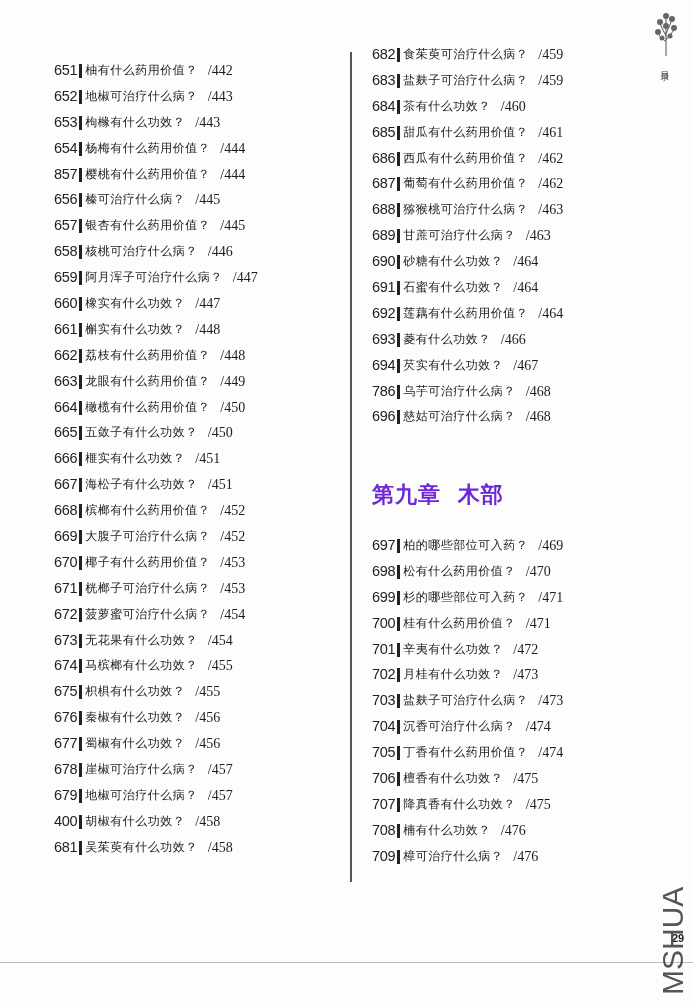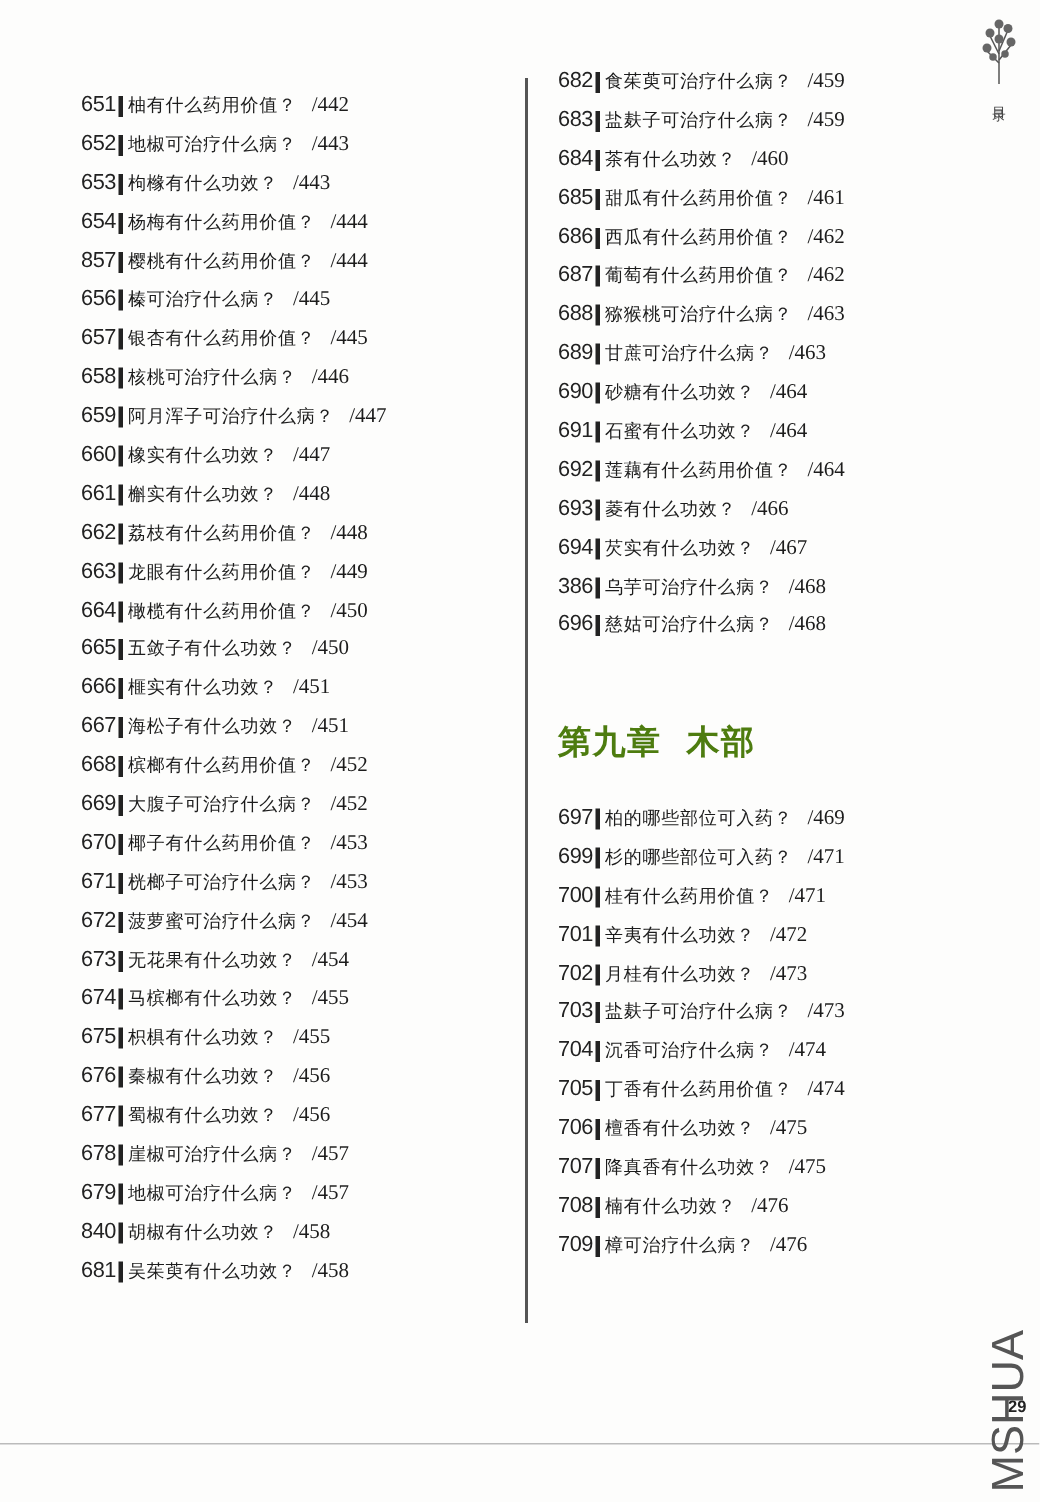--- a/index.html
+++ b/index.html
@@ -15,21 +15,21 @@
   .row {
     height:25.9px; line-height:25.9px; white-space:nowrap;
     font-size:14.5px; display:flex; align-items:center;
   }
   .num { font-family:"Liberation Sans", sans-serif; font-size:14.5px; color:#222; letter-spacing:-0.3px; }
   .bar { display:inline-block; width:3px; height:14px; background:#222; margin:0 3px 0 2px; }
   .q { font-family:"DejaVu Sans", sans-serif; font-size:12px; letter-spacing:0.5px; }
   .pg { font-family:"Liberation Serif", serif; font-size:14px; margin-left:10px; font-style:normal; }
   .chapter {
     position:absolute; left:372px; top:480px;
-    font-family:"DejaVu Serif", serif; font-weight:bold; font-size:22px; color:#4d7c0f;
+    font-family:"DejaVu Serif", serif; font-weight:bold; font-size:22px; color:#6d28d9;
     letter-spacing:1px; word-spacing:8px;
   }
   .divider-v { position:absolute; left:350px; top:52px; width:2px; height:830px; background:#555; }
   .divider-h { position:absolute; left:0; top:962px; width:693px; height:1px; background:#bbb; }
   .plant {
     position:absolute; left:650px; top:12px; width:32px; height:44px;
   }
   .side-label {
     position:absolute; left:659px; top:64px; font-size:9px; line-height:11px; color:#444;
     writing-mode:vertical-rl; letter-spacing:1px;
@@ -242,21 +242,21 @@
       <span class="q">崖椒可治疗什么病？</span>
       <span class="pg">/457</span>
     </div>
     <div class="row">
       <span class="num">679</span>
       <span class="bar"></span>
       <span class="q">地椒可治疗什么病？</span>
       <span class="pg">/457</span>
     </div>
     <div class="row">
-      <span class="num">840</span>
+      <span class="num">400</span>
       <span class="bar"></span>
       <span class="q">胡椒有什么功效？</span>
       <span class="pg">/458</span>
     </div>
     <div class="row">
       <span class="num">681</span>
       <span class="bar"></span>
       <span class="q">吴茱萸有什么功效？</span>
       <span class="pg">/458</span>
     </div>
@@ -334,39 +334,45 @@
       <span class="q">菱有什么功效？</span>
       <span class="pg">/466</span>
     </div>
     <div class="row">
       <span class="num">694</span>
       <span class="bar"></span>
       <span class="q">芡实有什么功效？</span>
       <span class="pg">/467</span>
     </div>
     <div class="row">
-      <span class="num">386</span>
+      <span class="num">786</span>
       <span class="bar"></span>
       <span class="q">乌芋可治疗什么病？</span>
       <span class="pg">/468</span>
     </div>
     <div class="row">
       <span class="num">696</span>
       <span class="bar"></span>
       <span class="q">慈姑可治疗什么病？</span>
       <span class="pg">/468</span>
     </div>
   </div>
 <div class="chapter">第九章 木部</div>
 <div class="col col-right" style="top:533px" id="rbot">
     <div class="row">
       <span class="num">697</span>
       <span class="bar"></span>
       <span class="q">柏的哪些部位可入药？</span>
       <span class="pg">/469</span>
+    </div>
+    <div class="row">
+      <span class="num">698</span>
+      <span class="bar"></span>
+      <span class="q">松有什么药用价值？</span>
+      <span class="pg">/470</span>
     </div>
     <div class="row">
       <span class="num">699</span>
       <span class="bar"></span>
       <span class="q">杉的哪些部位可入药？</span>
       <span class="pg">/471</span>
     </div>
     <div class="row">
       <span class="num">700</span>
       <span class="bar"></span>

